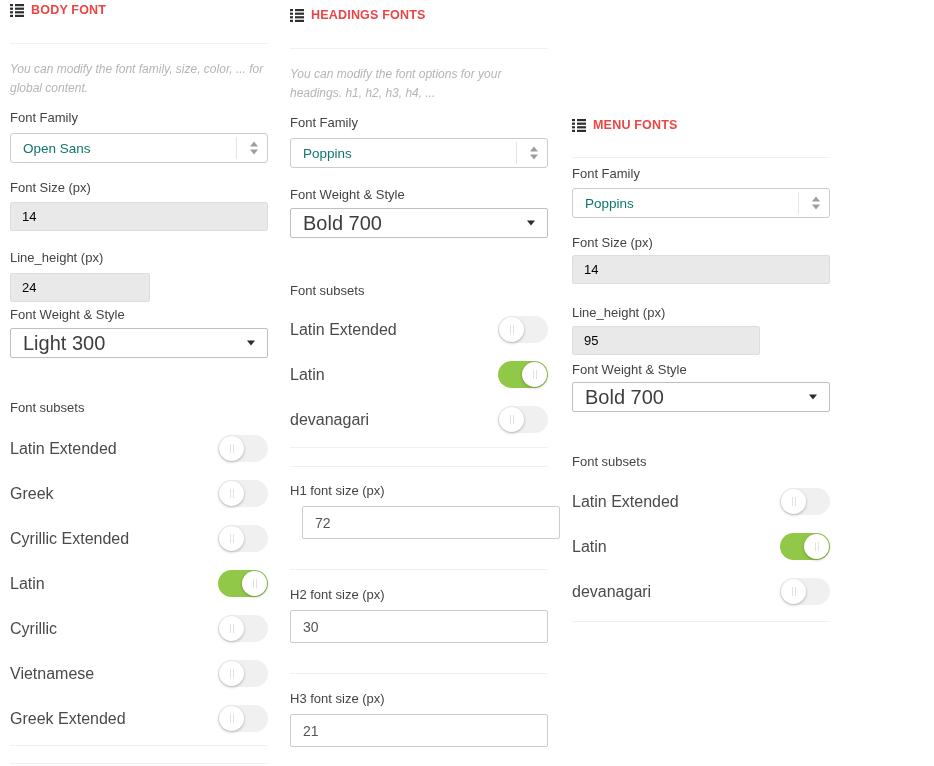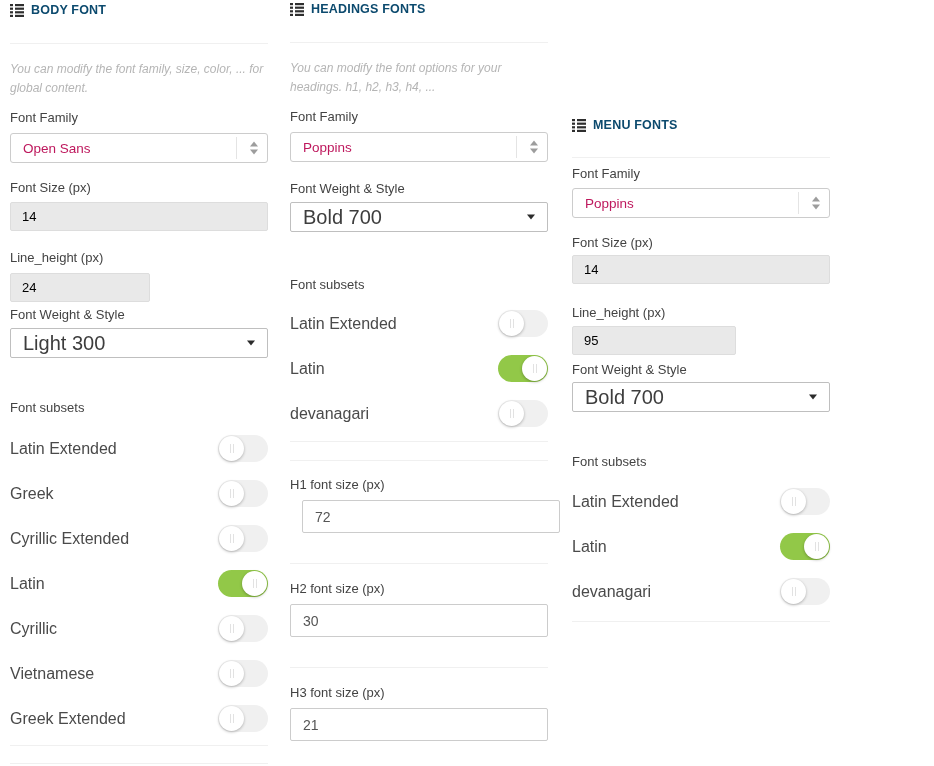--- a/index.html
+++ b/index.html
@@ -8,31 +8,31 @@
     background:#ffffff;
     font-family:"Liberation Sans","DejaVu Sans",sans-serif;
     -webkit-font-smoothing:antialiased;
   }
   .col{position:absolute;width:258px;}
   #col-body{left:10px;top:0;}
   #col-headings{left:290px;top:0;}
   #col-menu{left:572px;top:113px;}
 
   .panel-head{display:flex;align-items:center;gap:7px;padding-top:3px;}
-  .head-title{font-size:12.5px;font-weight:bold;color:#0c4a6e;letter-spacing:.2px;}
+  .head-title{font-size:12.5px;font-weight:bold;color:#ef4444;letter-spacing:.2px;}
   .list-icon{display:inline-block;line-height:0;}
   .divider{height:1px;background:#f0f0f0;}
 
   .desc{font-style:italic;color:#b5b5b5;font-size:12px;line-height:19px;margin:16px 0 0 0;}
 
   .field-label{font-size:13px;color:#434343;line-height:15px;}
 
   .select{position:relative;height:30px;box-sizing:border-box;border:1px solid #cccccc;
     background:#fff;display:flex;align-items:center;padding-left:12px;cursor:pointer;}
-  .select-a{border-radius:3px;font-size:13.5px;color:#be185d;align-items:center;}
+  .select-a{border-radius:3px;font-size:13.5px;color:#0f766e;align-items:center;}
   .select-b{border-radius:2px;border-color:#bfbfbf;font-size:20px;color:#3d3d3d;}
   .select-a .sep{position:absolute;right:30px;top:3px;bottom:3px;width:1px;background:#e4e4e4;}
   .spinner{position:absolute;right:9px;top:50%;transform:translateY(-50%);
     display:flex;flex-direction:column;gap:3px;}
   .tri-up{width:0;height:0;border-left:4px solid transparent;border-right:4px solid transparent;
     border-bottom:5px solid #9d9d9d;}
   .tri-down{width:0;height:0;border-left:4px solid transparent;border-right:4px solid transparent;
     border-top:5px solid #9d9d9d;}
   .caret{position:absolute;right:12px;top:50%;transform:translateY(-50%);
     width:0;height:0;border-left:4px solid transparent;border-right:4px solid transparent;
@@ -165,21 +165,21 @@
           <i></i>
         </span>
       </span>
   </div>
 
   <div class="divider" style="margin-top:-5px;"></div>
   <div class="divider" style="margin-top:17px;"></div>
 </div>
 
 <div class="col" id="col-headings">
-  <div class="panel-head" style="padding-top:2px;">
+  <div class="panel-head" style="padding-top:8px;">
     <span class="list-icon">
       <svg width="14" height="13" viewBox="0 0 14 13" fill="#2e2e2e">
         <rect x="0" y="0" width="3" height="2.2"></rect>
           <rect x="5" y="0" width="9" height="2.2"></rect>
         <rect x="0" y="3.6" width="3" height="2.2"></rect>
           <rect x="5" y="3.6" width="9" height="2.2"></rect>
         <rect x="0" y="7.2" width="3" height="2.2"></rect>
           <rect x="5" y="7.2" width="9" height="2.2"></rect>
         <rect x="0" y="10.8" width="3" height="2.2"></rect>
           <rect x="5" y="10.8" width="9" height="2.2"></rect>
@@ -276,21 +276,21 @@
     <span class="spinner">
         <span class="tri-up"></span>
         <span class="tri-down"></span>
       </span>
   </div>
 
   <div class="field-label" style="margin-top:17px;">Font Size (px)</div>
   <input class="input-gray" style="margin-top: 5px;" readonly="" value="14">
 
   <div class="field-label" style="margin-top:21px;">Line_height (px)</div>
-  <input class="input-gray" style="margin-top: 6px; width: 164px;" readonly="" value="95">
+  <input class="input-gray" style="margin-top: 6px; width: 188px;" readonly="" value="95">
 
   <div class="field-label" style="margin-top:7px;">Font Weight &amp; Style</div>
   <div class="select select-b" style="margin-top:5px;">
     <span>Bold 700</span>
     <span class="caret"></span>
   </div>
 
   <div class="field-label" style="margin-top:42px;">Font subsets</div>
 
   <div class="toggle-row" style="margin-top:19px;">

